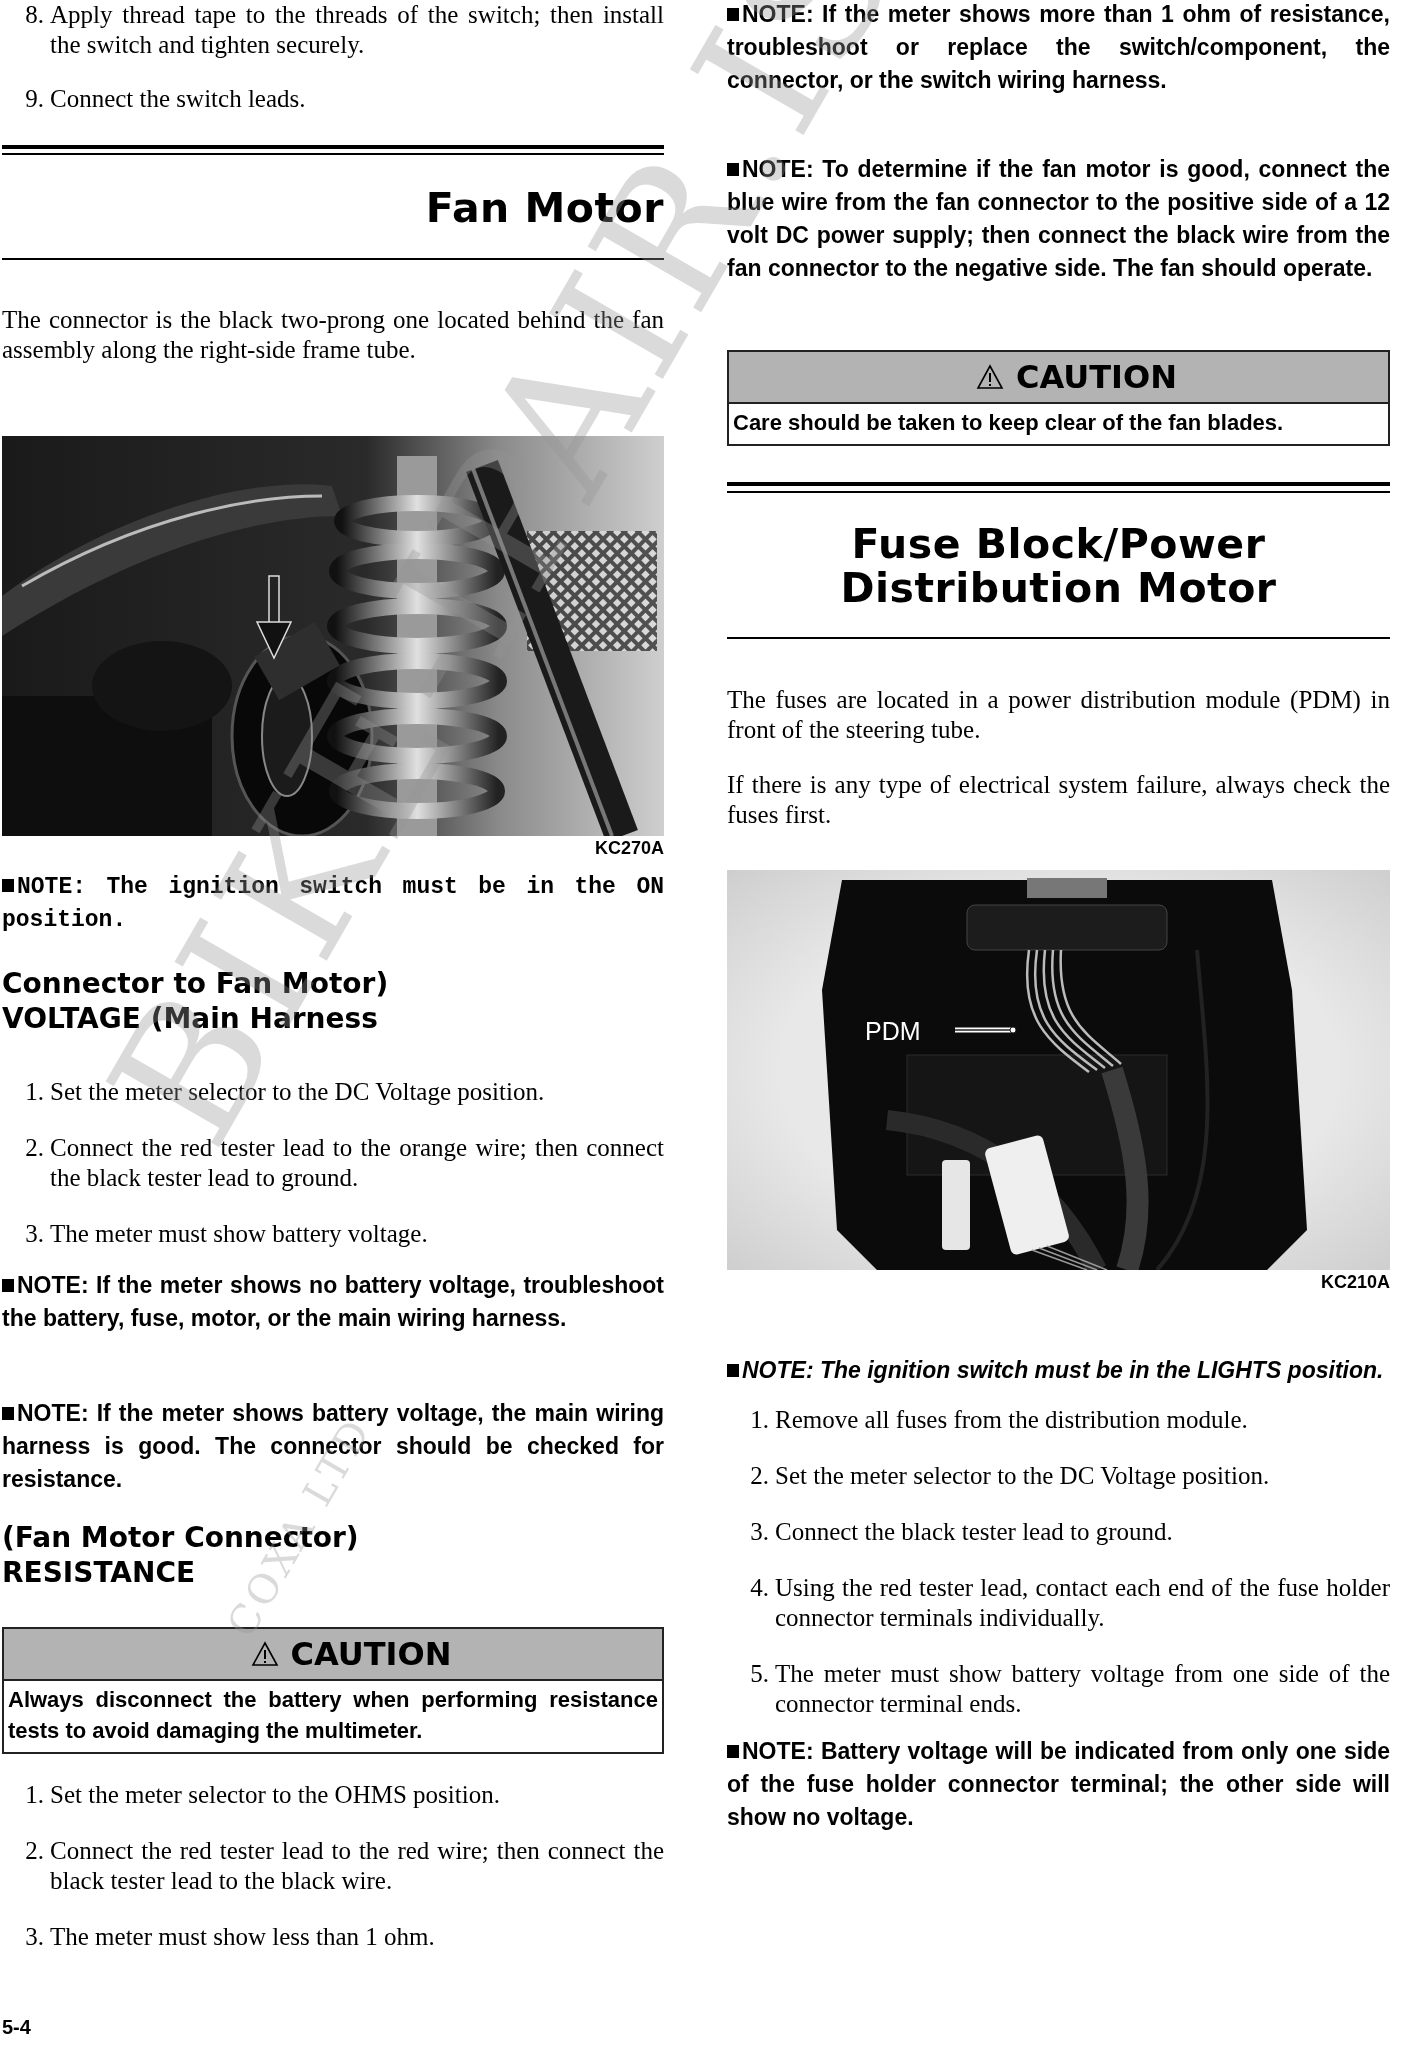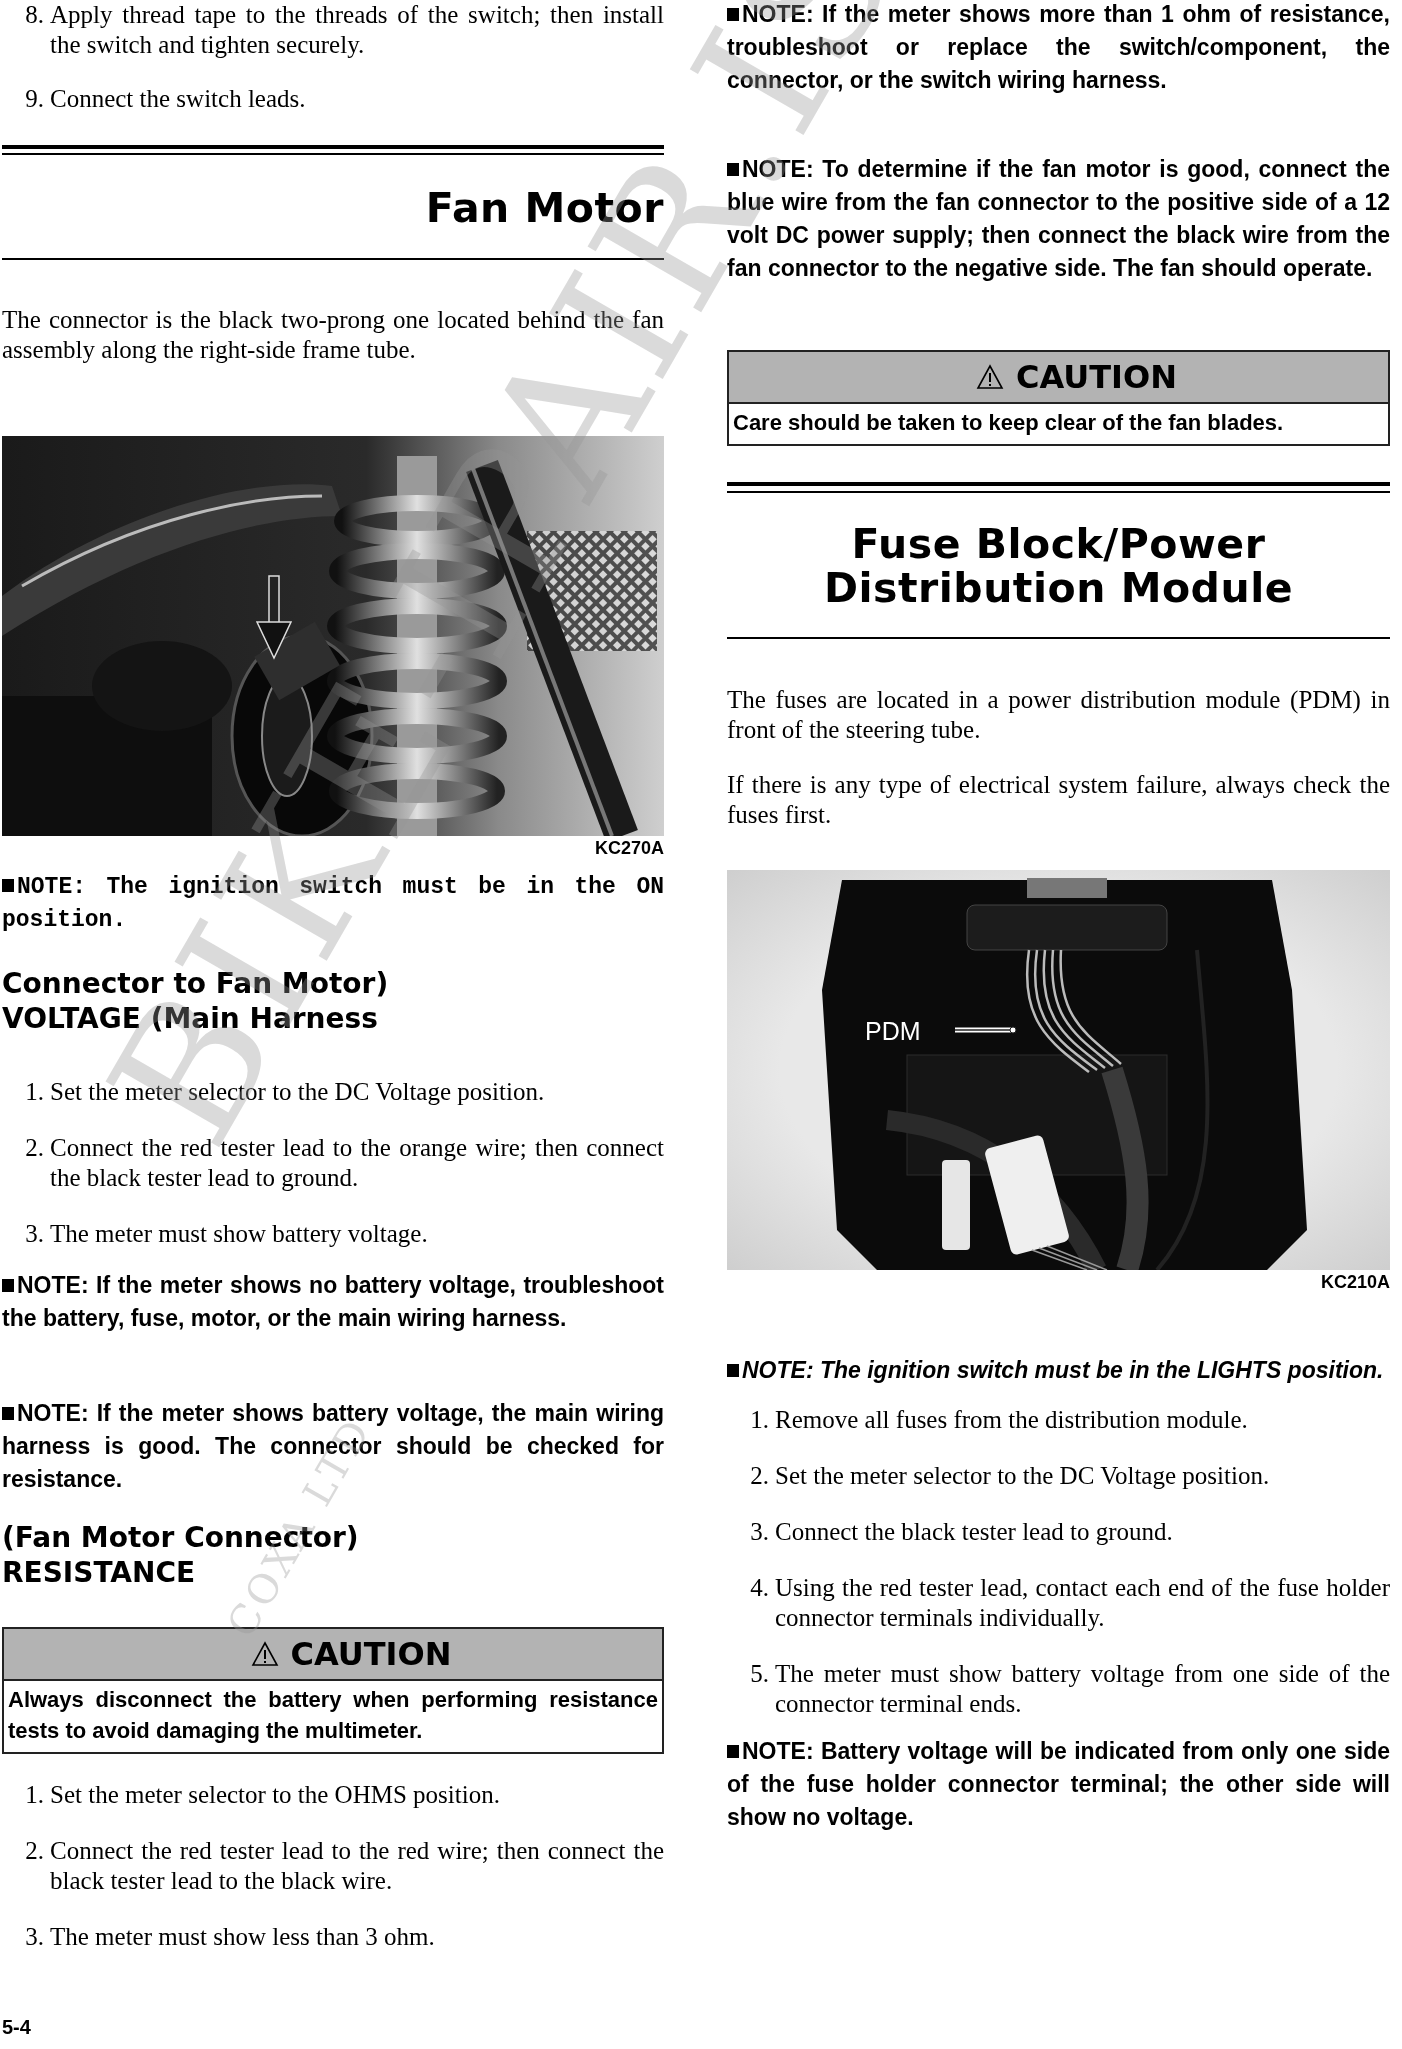--- a/index.html
+++ b/index.html
@@ -152,21 +152,21 @@
     <div class="step">
       <span class="num">1.</span>
       <span class="txt">Set the meter selector to the OHMS position.</span>
     </div>
     <div class="step" style="margin-top:26px;">
       <span class="num">2.</span>
       <span class="txt">Connect the red tester lead to the red wire; then connect the black tester lead to the black wire.</span>
     </div>
     <div class="step" style="margin-top:26px;">
       <span class="num">3.</span>
-      <span class="txt">The meter must show less than 3 ohm.</span>
+      <span class="txt">The meter must show less than 1 ohm.</span>
     </div>
   </div>
 </div>
 
 <div class="col col-right">
 
   <div class="abs note" style="top:-2px;">
     <span class="sq"></span><span>NOTE: If the meter shows more than 1 ohm of resistance, troubleshoot or replace the switch/component, the connector, or the switch wiring harness.</span>
   </div>
 
@@ -183,21 +183,21 @@
       </svg>
       <span class="ct">CAUTION</span>
     </div>
     <div class="caution-body" style="text-align:left;">Care should be taken to keep clear of the fan blades.</div>
   </div>
 
   <div class="abs rule-thick" style="top:482px;"></div>
   <div class="abs rule-thin" style="top:491px;"></div>
   <div class="abs section-title" style="top:522px;">
     <div>Fuse Block/Power</div>
-    <div>Distribution Module</div>
+    <div>Distribution Motor</div>
   </div>
   <div class="abs rule-thin" style="top:637px;"></div>
 
   <div class="abs serif para" style="top:685px;">The fuses are located in a power distribution module (PDM) in front of the steering tube.</div>
   <div class="abs serif para" style="top:770px;">If there is any type of electrical system failure, always check the fuses first.</div>
 
   <div class="fig" style="top:870px; height:400px;">
     <svg width="663" height="400" viewBox="0 0 663 400">
       <defs>
         <radialGradient id="bodyR" cx="0.5" cy="0.5" r="0.7">

